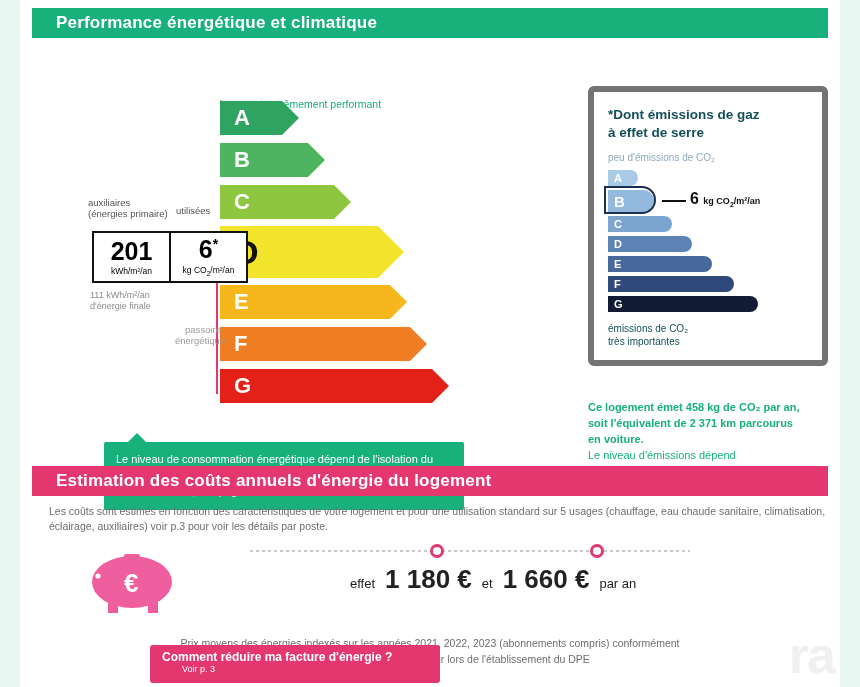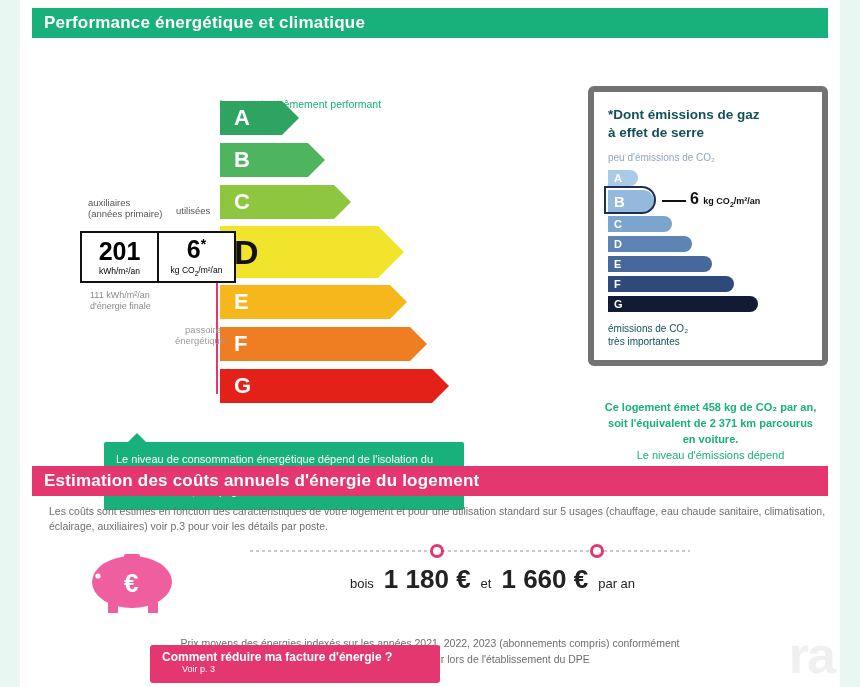--- a/index.html
+++ b/index.html
@@ -17,21 +17,21 @@
   }
   
   .sec-head{
     margin:8px 12px 0 12px;
     height:30px;
     background:#18b07b;
     color:#ffffff;
     font-size:17px;
     font-weight:bold;
     display:flex;align-items:center;
-    padding-left:12px;
+    padding-left:24px;
     letter-spacing:.2px;
   }
   .sec-head.pink{background:#e5376f;}
   
   .dpe-wrap{position:relative;height:420px;}
   .cap-top{
     position:absolute;left:200px;top:60px;
     font-size:10.5px;color:#18b07b;
   }
   .cap-bot{
@@ -55,21 +55,21 @@
   .bar.big{height:52px;font-size:34px;}
   .bar.big:after{right:-26px;border-top:26px solid transparent;border-bottom:26px solid transparent;border-left:26px solid currentColor;}
   .row-d{height:56px;}
   
   .cons-labels{
     position:absolute;left:68px;top:160px;width:130px;
     font-size:9.5px;color:#555;line-height:1.15;
   }
   .cons-labels .em{position:absolute;left:88px;top:8px;}
   .cons-box{
-    position:absolute;left:60px;top:193px;
+    position:absolute;left:72px;top:193px;
     width:156px;height:52px;border:2px solid #111;
     display:flex;box-sizing:border-box;background:#fff;
   }
   .cons-cell{flex:1;display:flex;flex-direction:column;align-items:center;justify-content:center;}
   .cons-cell.sep{border-right:2px solid #111;}
   .cons-val{font-size:25px;font-weight:bold;line-height:1;}
   .cons-val .star{font-size:14px;vertical-align:super;}
   .cons-unit{font-size:8.5px;margin-top:2px;}
   .cons-unit sub{font-size:6.5px;}
   .fin{
@@ -120,21 +120,21 @@
   }
   .ges-val{
     position:absolute;left:96px;top:98px;font-size:16px;font-weight:bold;color:#111;
   }
   .ges-val .u{font-size:9px;font-weight:bold;}
   .ges-val .u sub{font-size:7px;}
   .ges-dash{position:absolute;left:68px;top:108px;width:24px;height:2px;background:#111;}
   
   .callout2{
     position:absolute;left:568px;top:362px;width:245px;
-    color:#18b07b;font-size:11px;line-height:1.45;text-align:center;
+    color:#18b07b;font-size:11px;line-height:1.45;
   }
   .callout2 b{display:block;}
   
   .sec2{position:relative;}
   .intro{
     margin:8px 12px 0 29px;font-size:10.5px;color:#6e6e6e;line-height:1.45;
   }
   .cost-row{
     position:relative;margin-top:18px;height:62px;
   }
@@ -217,21 +217,21 @@
           <div class="bar" style="width: 212px; background: rgb(227, 33, 25); color: rgb(227, 33, 25);">
             <span style="color: rgb(255, 255, 255);">G</span>
           </div>
         </div>
       </div>
 
     <div class="vline"></div>
 
     <div class="cons-labels">
       <div>auxiliaires</div>
-      <div>(années primaire)</div>
+      <div>(énergies primaire)</div>
       <div class="em">utilisées</div>
     </div>
 
     <div class="cons-box">
       <div class="cons-cell sep">
         <div class="cons-val">201</div>
         <div class="cons-unit">kWh/m²/an</div>
       </div>
       <div class="cons-cell">
         <div class="cons-val"><span>6</span><span class="star">*</span></div>
@@ -306,21 +306,21 @@
           <ellipse cx="58" cy="30" rx="40" ry="26" fill="#ef5fa0"></ellipse>
           <path d="M20 22 L34 14 L34 30 Z" fill="#ef5fa0"></path>
           <rect x="34" y="50" width="10" height="11" fill="#ef5fa0"></rect>
           <rect x="74" y="50" width="10" height="11" fill="#ef5fa0"></rect>
           <rect x="50" y="2" width="16" height="5" rx="2" fill="#ef5fa0"></rect>
           <circle cx="24" cy="24" r="2.6" fill="#ffffff"></circle>
           <text x="50" y="40" font-family="Liberation Sans" font-size="26" font-weight="bold" fill="#ffffff">€</text>
         </svg>
       </div>
       <div class="cost-text">
-        <span>bois</span>
+        <span>effet</span>
         <span class="amt">1 180 €</span>
         <span>et</span>
         <span class="amt">1 660 €</span>
         <span>par an</span>
       </div>
     </div>
 
     <div class="slider">
       <div class="track"></div>
       <div class="knob" style="left:180px"></div>

